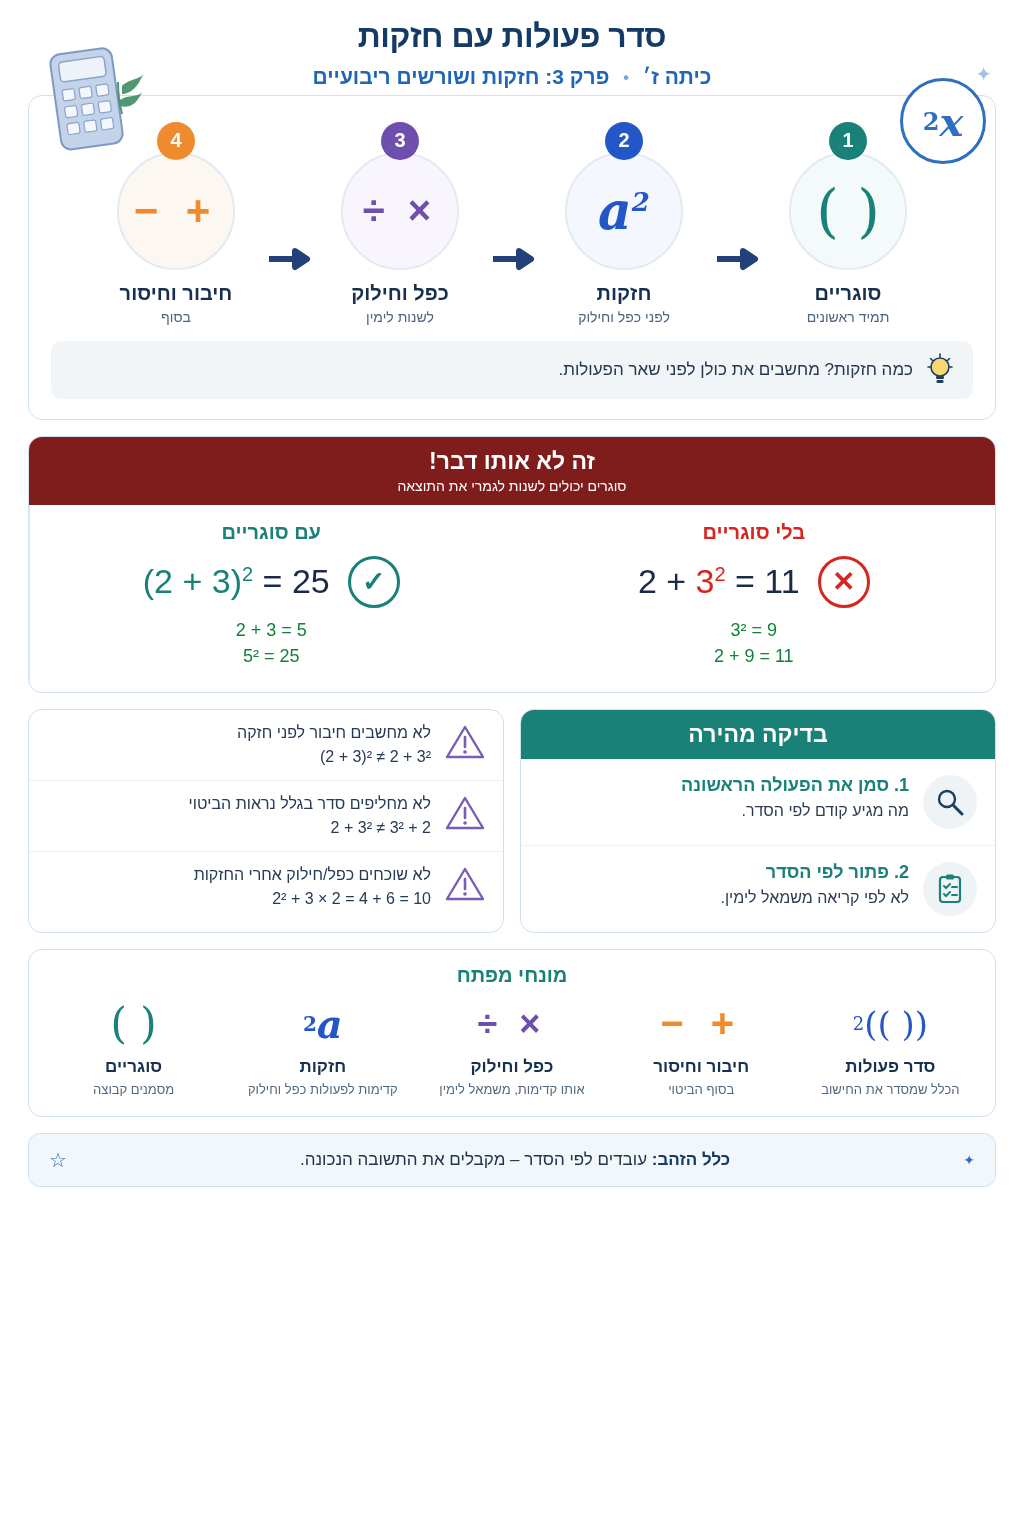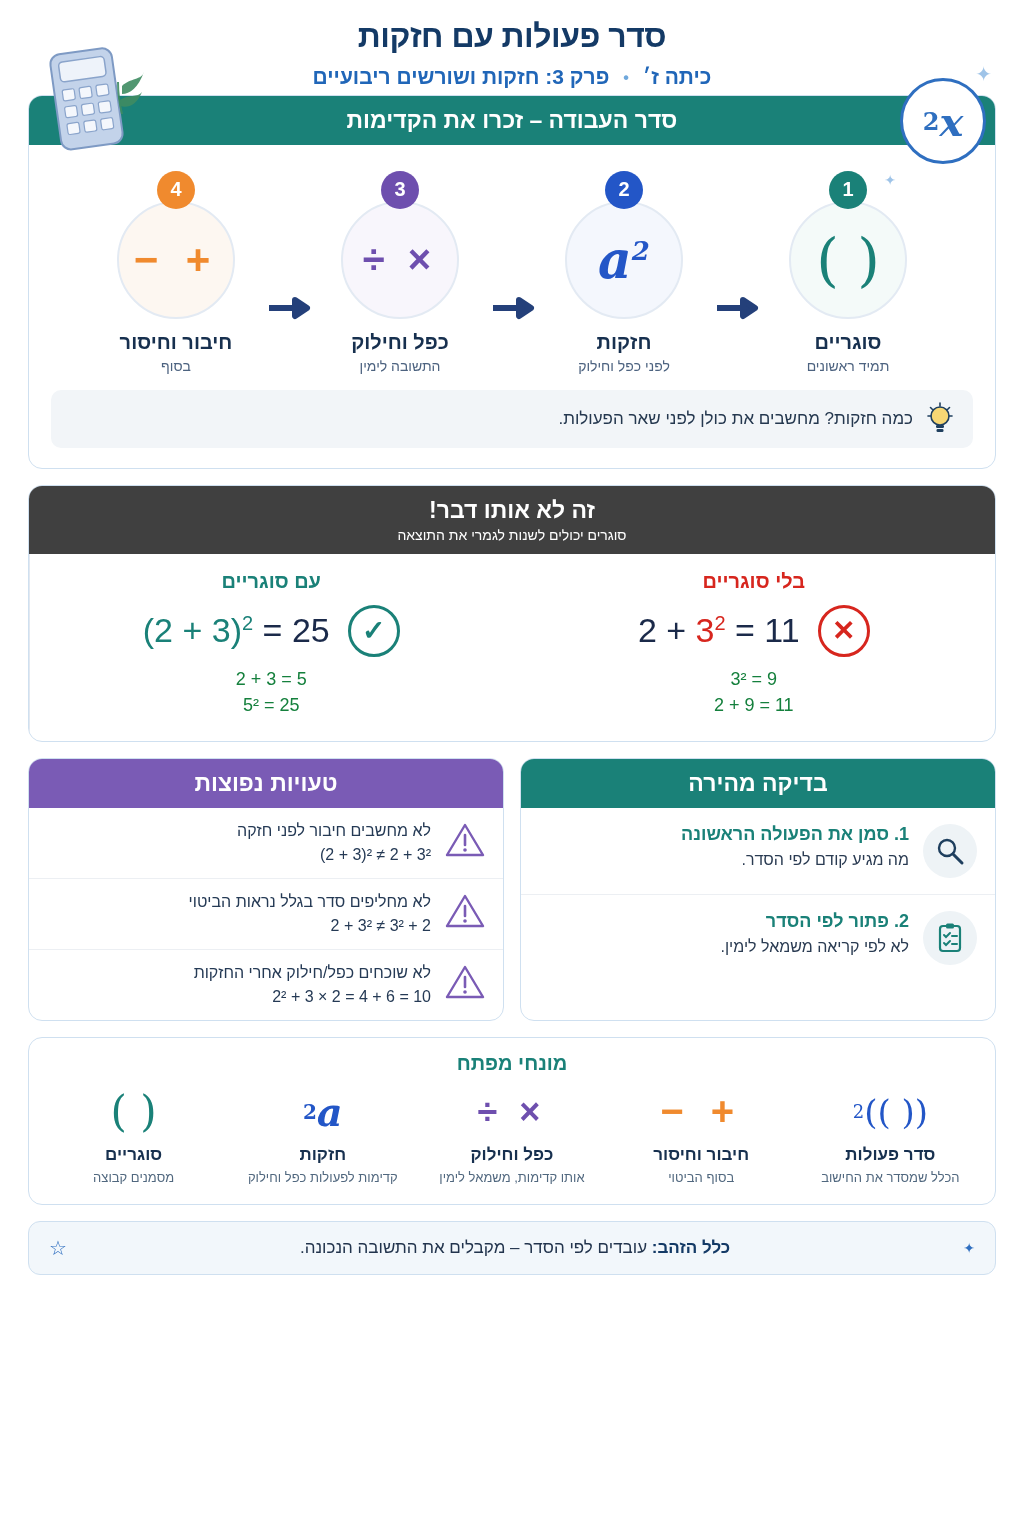--- a/index.html
+++ b/index.html
@@ -39,21 +39,21 @@
   
   .card {
     border: 1px solid #cfe0f0; border-radius: 14px; background: #ffffff;
     overflow: hidden; margin-bottom: 16px;
   }
   .card-head {
     text-align: center; color: #fff; font-weight: bold; padding: 11px 10px;
     font-size: 23px;
   }
   .card-head.teal { background: #1a8178; }
-  .card-head.blue { background: #404040; text-align: center; }
+  .card-head.blue { background: #7f1d1d; text-align: center; }
   .card-head.purple { background: #7a5bb5; }
   .card-head.teal2 { background: #1a8178; }
   .card-head .sub { display: block; font-size: 14px; font-weight: normal; margin-top: 3px; }
 
   
   .steps { display: flex; align-items: flex-start; justify-content: center; padding: 26px 18px 6px; gap: 4px;}
   .step { width: 170px; text-align: center; position: relative; }
   .step-num {
     width: 38px; height: 38px; border-radius: 50%; color: #fff; font-weight: bold;
     font-size: 20px; display: flex; align-items: center; justify-content: center;
@@ -175,21 +175,20 @@
 
     <div class="badge-x2">
       <span class="bx">x</span>
         <span class="bsup">2</span>
     </div>
     <span class="spark" style="right:4px; top:62px;">✦</span>
     <span class="spark" style="right:100px; top:172px; font-size:14px;">✦</span>
   </div>
 
   <div class="card">
-    <div class="card-head teal">סדר העבודה – זכרו את הקדימות</div>
 
     <div class="steps">
 
       <div class="step">
         <div class="step-num" style="background:#1a8178">1</div>
         <div class="circle" style="background:#f4faf9">
           <span class="glyph-paren">( )</span>
         </div>
         <div class="step-label">סוגריים</div>
         <div class="step-sub">תמיד ראשונים</div>
@@ -215,21 +214,21 @@
             <path d="M4 12 L30 12 M30 4 L42 12 L30 20 Z" stroke="#24407a" stroke-width="6" fill="#24407a" stroke-linejoin="round"></path>
           </svg>
       </div>
 
       <div class="step">
         <div class="step-num" style="background:#6e4fae">3</div>
         <div class="circle" style="background:#f8f6fc">
           <span class="glyph-md">× ÷</span>
         </div>
         <div class="step-label">כפל וחילוק</div>
-        <div class="step-sub">התשובה לימין</div>
+        <div class="step-sub">לשנות לימין</div>
       </div>
 
       <div class="arrow">
         <svg width="46" height="24" viewBox="0 0 46 24">
             <path d="M4 12 L30 12 M30 4 L42 12 L30 20 Z" stroke="#24407a" stroke-width="6" fill="#24407a" stroke-linejoin="round"></path>
           </svg>
       </div>
 
       <div class="step">
         <div class="step-num" style="background:#f08a2e">4</div>
@@ -325,21 +324,20 @@
           </svg>
         </div>
         <div>
           <div class="ci-title">2. פתור לפי הסדר</div>
           <div class="ci-body">לא לפי קריאה משמאל לימין.</div>
         </div>
       </div>
     </div>
 
     <div class="col card" style="margin-bottom:0">
-      <div class="card-head purple">טעויות נפוצות</div>
 
       <div class="mistake">
         <svg class="warn-tri" viewBox="0 0 40 36">
           <path d="M20 3 L38 33 H2 Z" fill="none" stroke="#7a5bb5" stroke-width="2.4" stroke-linejoin="round"></path>
           <path d="M20 13 v10" stroke="#7a5bb5" stroke-width="2.6" stroke-linecap="round"></path>
             <circle cx="20" cy="28" r="1.8" fill="#7a5bb5"></circle>
         </svg>
         <div class="txt">
           <div class="t1">לא מחשבים חיבור לפני חזקה</div>
           <div class="t2">(2 + 3)² ≠ 2 + 3²</div>

